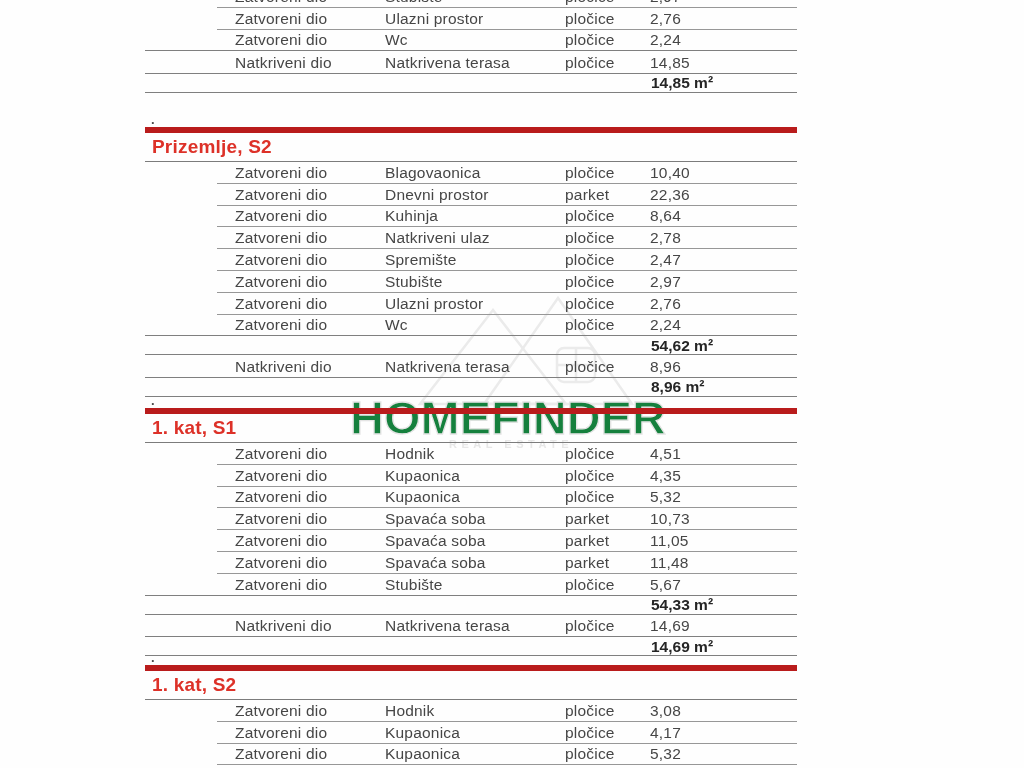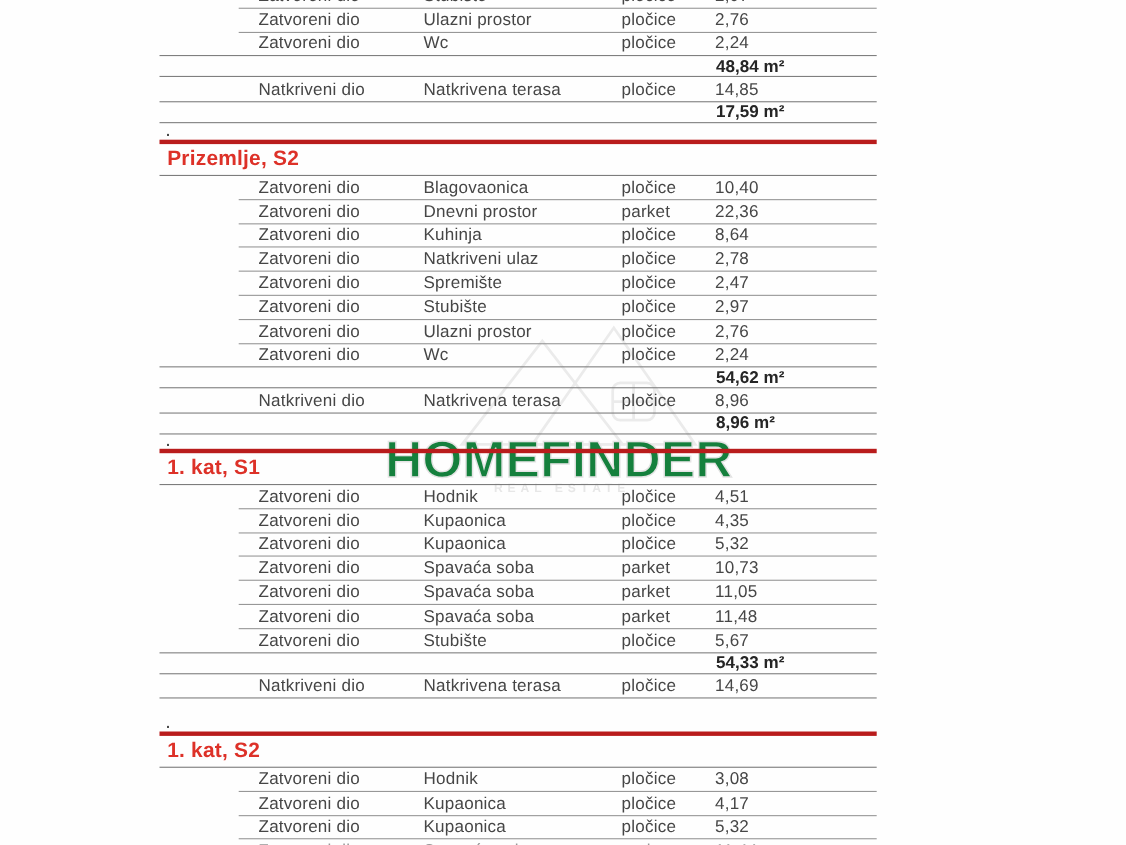--- a/index.html
+++ b/index.html
@@ -16,21 +16,21 @@
   }
   .wm-tag{
     left:449px;top:438px;font-size:11px;font-weight:bold;letter-spacing:4.5px;
     color:#e7e7e7;white-space:nowrap;
   }
   
   .table-area{position:absolute;left:145px;top:0;width:652px;height:768px;z-index:1;}
   .section{position:absolute;left:0;width:652px;}
   .sec-header{
     position:relative;height:28px;
-    border-top:4px solid #b91c1c;border-bottom:1px solid #7c7c7c;
+    border-top:6px solid #b91c1c;border-bottom:1px solid #7c7c7c;
   }
   .sec-title{
     position:absolute;left:7px;top:3px;font-size:19px;font-weight:bold;
     color:#dd3128;white-space:nowrap;letter-spacing:0.2px;
   }
   .marker{
     position:absolute;left:6px;top:-15px;font-size:13px;font-weight:bold;color:#4a4a4a;
   }
   .row{position:relative;height:21.8px;}
   .row.covered{height:22.5px;}
@@ -83,33 +83,29 @@
           <span class="cell c-area">2,76</span>
           <div class="line"></div>
         </div>
         <div class="row fullline">
           <span class="cell c-part">Zatvoreni dio</span>
           <span class="cell c-room">Wc</span>
           <span class="cell c-floor">pločice</span>
           <span class="cell c-area">2,24</span>
           <div class="line"></div>
         </div>
-        <div class="subrow">
-          <span class="subtotal">48,84 m²</span>
-          <div class="line"></div>
-        </div>
         <div class="row fullline covered">
           <span class="cell c-part">Natkriveni dio</span>
           <span class="cell c-room">Natkrivena terasa</span>
           <span class="cell c-floor">pločice</span>
           <span class="cell c-area">14,85</span>
           <div class="line"></div>
         </div>
         <div class="subrow">
-          <span class="subtotal">17,59 m²</span>
+          <span class="subtotal">14,85 m²</span>
           <div class="line"></div>
         </div>
       </div>
       <div class="section" style="top: 127px;">
         <span class="marker">.</span>
         <div class="sec-header">
           <span class="sec-title">Prizemlje, S2</span>
         </div>
         <div class="row">
           <span class="cell c-part">Zatvoreni dio</span>
@@ -241,20 +237,24 @@
           <span class="subtotal">54,33 m²</span>
           <div class="line"></div>
         </div>
         <div class="row fullline covered">
           <span class="cell c-part">Natkriveni dio</span>
           <span class="cell c-room">Natkrivena terasa</span>
           <span class="cell c-floor">pločice</span>
           <span class="cell c-area">14,69</span>
           <div class="line"></div>
         </div>
+        <div class="subrow">
+          <span class="subtotal">14,69 m²</span>
+          <div class="line"></div>
+        </div>
       </div>
       <div class="section" style="top: 665px;">
         <span class="marker">.</span>
         <div class="sec-header">
           <span class="sec-title">1. kat, S2</span>
         </div>
         <div class="row">
           <span class="cell c-part">Zatvoreni dio</span>
           <span class="cell c-room">Hodnik</span>
           <span class="cell c-floor">pločice</span>

